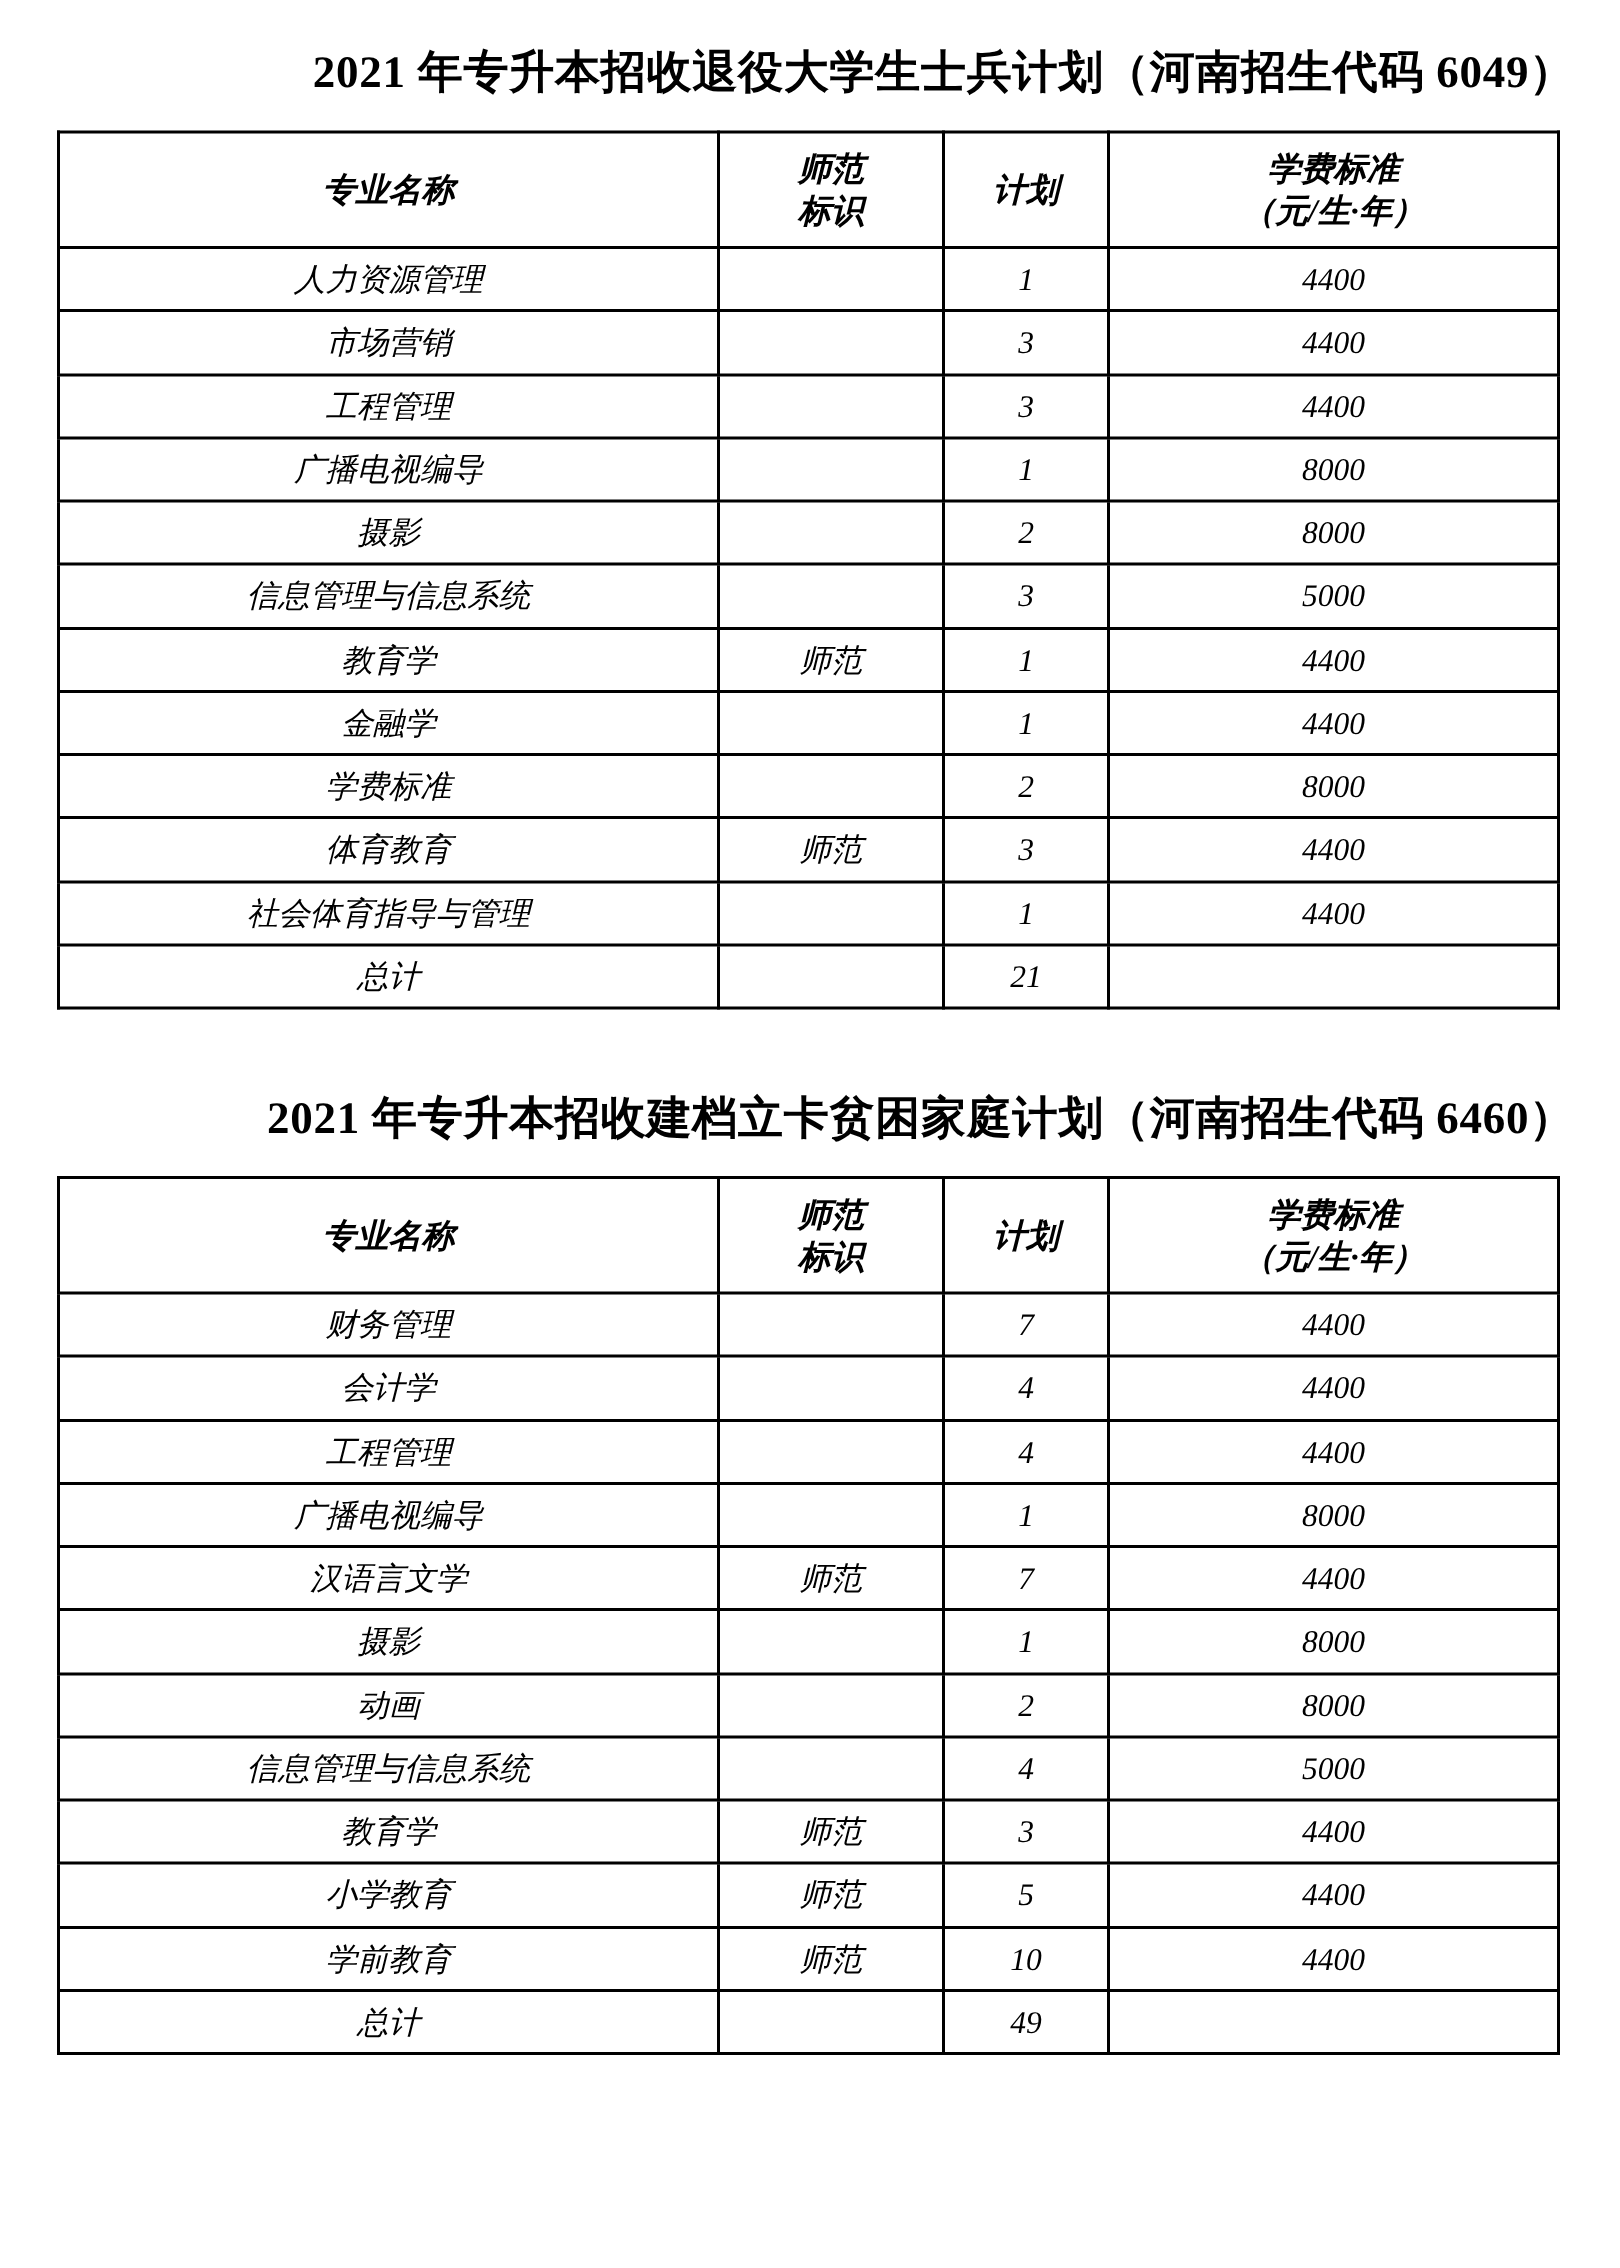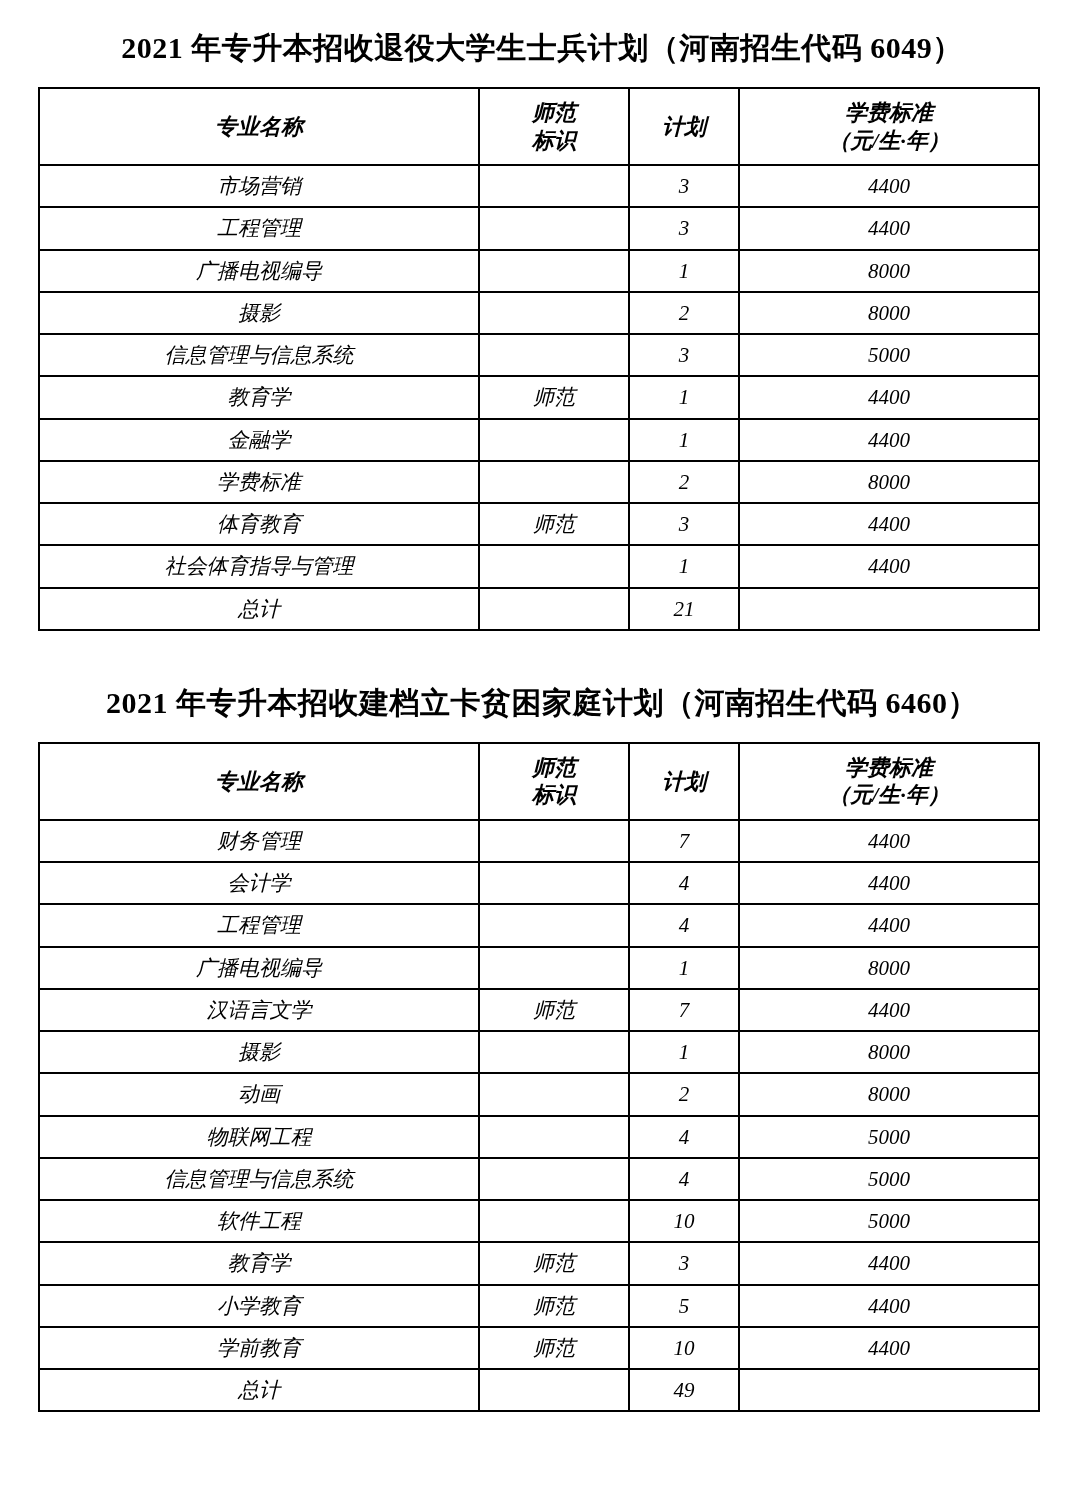--- a/index.html
+++ b/index.html
@@ -21,21 +21,21 @@
   .section {
     margin-bottom: 34px;
   }
   .section + .section {
     margin-top: 52px;
   }
   .section-title {
     font-size: 30px;
     font-weight: bold;
     letter-spacing: 0.5px;
-    text-align: center;
+    text-align: right;
     margin: 0 0 18px 4px;
     white-space: nowrap;
   }
   table.plan-table {
     border-collapse: collapse;
     width: 1000px;
     margin: 0 auto 0 8px;
     table-layout: fixed;
     font-style: italic;
   }
@@ -86,20 +86,26 @@
           </th>
           <th>计划</th>
           <th class="head-two-line">
             <span>学费标准</span>
             <span>（元/生·年）</span>
           </th>
         </tr>
       </thead>
       <tbody>
         <tr>
+            <td>人力资源管理</td>
+            <td></td>
+            <td>1</td>
+            <td>4400</td>
+          </tr>
+        <tr>
             <td>市场营销</td>
             <td></td>
             <td>3</td>
             <td>4400</td>
           </tr>
         <tr>
             <td>工程管理</td>
             <td></td>
             <td>3</td>
             <td>4400</td>
@@ -222,35 +228,23 @@
             <td>1</td>
             <td>8000</td>
           </tr>
         <tr>
             <td>动画</td>
             <td></td>
             <td>2</td>
             <td>8000</td>
           </tr>
         <tr>
-            <td>物联网工程</td>
+            <td>信息管理与信息系统</td>
             <td></td>
             <td>4</td>
-            <td>5000</td>
-          </tr>
-        <tr>
-            <td>信息管理与信息系统</td>
-            <td></td>
-            <td>4</td>
-            <td>5000</td>
-          </tr>
-        <tr>
-            <td>软件工程</td>
-            <td></td>
-            <td>10</td>
             <td>5000</td>
           </tr>
         <tr>
             <td>教育学</td>
             <td>师范</td>
             <td>3</td>
             <td>4400</td>
           </tr>
         <tr>
             <td>小学教育</td>

